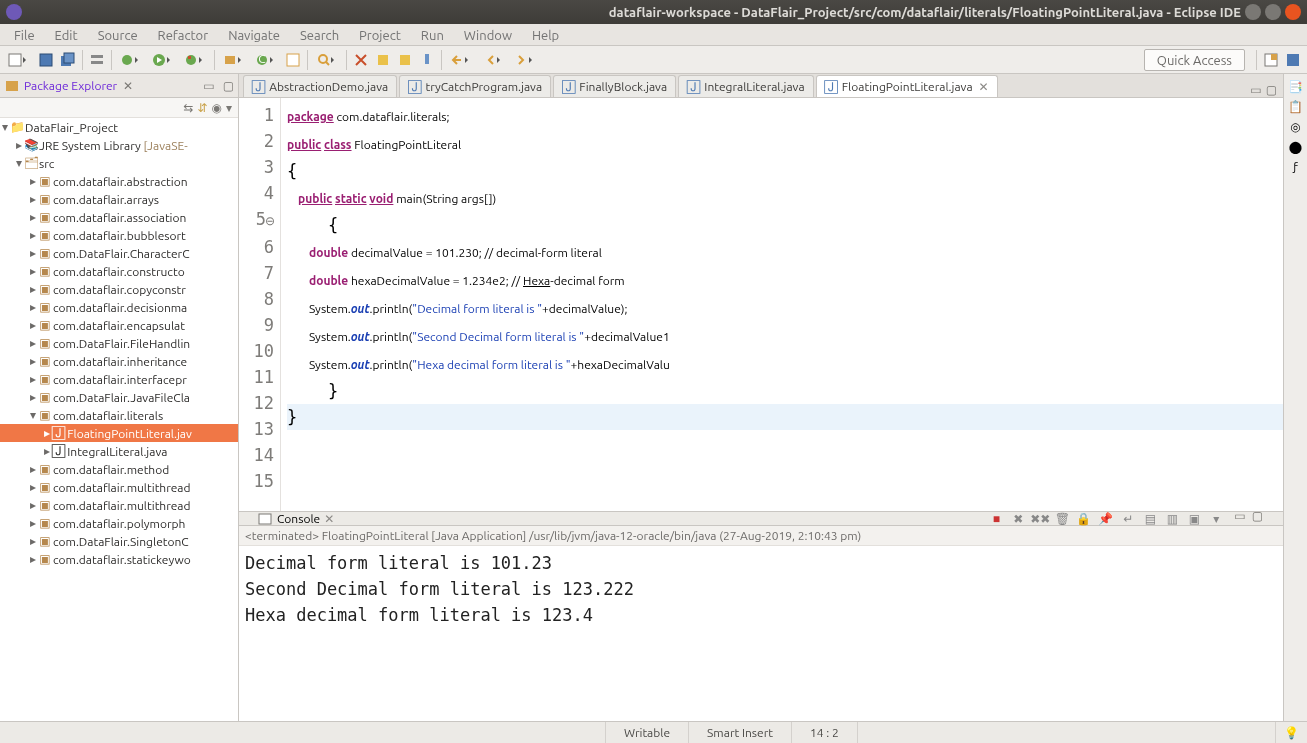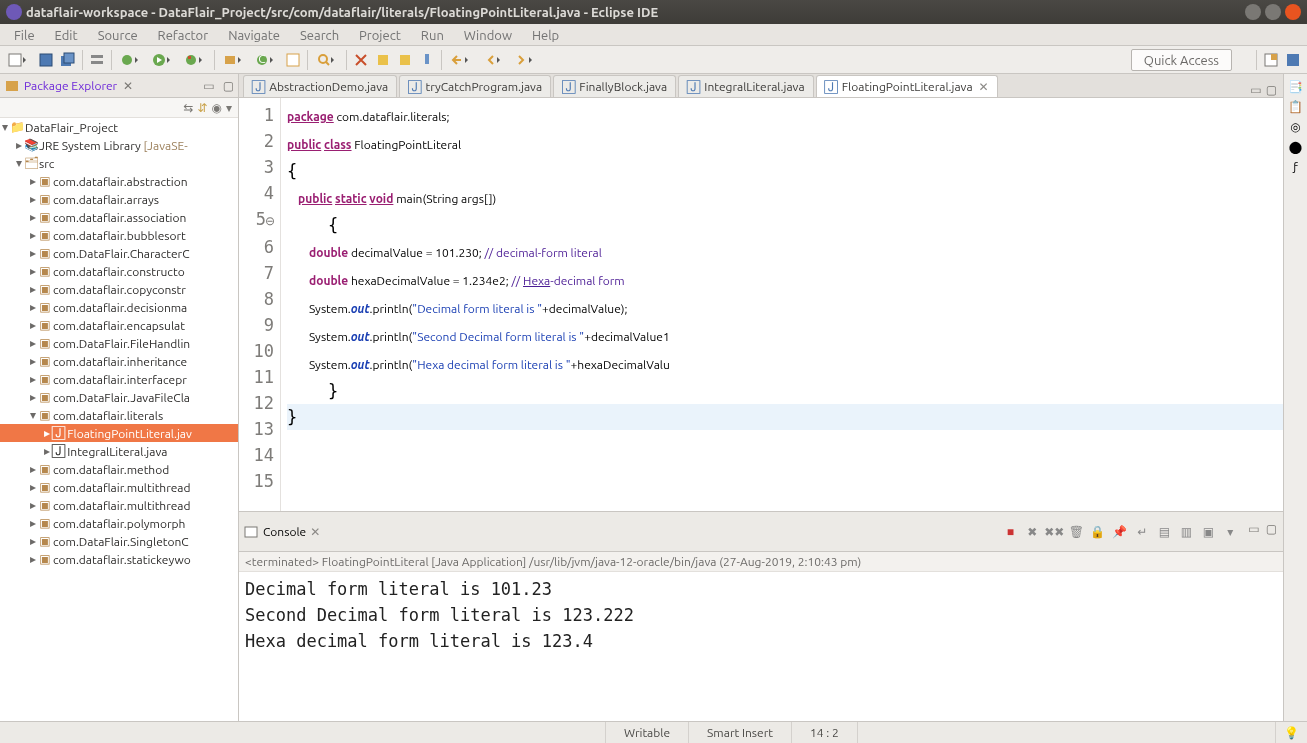--- a/index.html
+++ b/index.html
@@ -1,34 +1,34 @@
 <!DOCTYPE html>
 <html><head>
 <meta charset="utf-8">
 <style>
 * { margin:0; padding:0; box-sizing:border-box; font-family:"Ubuntu","Segoe UI",Arial,sans-serif; font-size:12px; }
 body { width:1307px; height:743px; background:#f0eeed; overflow:hidden; display:flex; flex-direction:column; }
 
 
 .titlebar { height:24px; background:linear-gradient(#4a4844,#3e3c38); color:#dcdad6; display:flex; align-items:center; padding:0 6px; }
-.titlebar .title { flex:1; text-align:left; font-weight:bold; font-size:13px; }
+.titlebar .title { flex:1; text-align:right; font-weight:bold; font-size:13px; }
 .titlebar .wbtn { width:16px; height:16px; border-radius:8px; margin-left:4px; }
 .wbtn.min{background:#7a7874;} .wbtn.max{background:#7a7874;} .wbtn.close{background:#e95420;}
 
 
 .menubar { height:22px; background:#e8e5e1; display:flex; align-items:center; padding:0 6px; gap:4px; border-bottom:1px solid #c9c6c2;}
 .menubar span { padding:2px 8px; cursor:default; font-size:13px; color:#737373;}
 
 
 .toolbar { height:28px; background:#efedea; border-bottom:1px solid #c9c6c2; display:flex; align-items:center; padding:0 4px; gap:2px;}
 .tool { width:20px; height:20px; display:flex; align-items:center; justify-content:center; border:1px solid transparent; border-radius:2px;}
 .tool.drop{width:30px;}
 .sep{width:1px;height:20px;background:#c9c6c2;margin:0 2px;}
 .spacer{flex:1;}
-.quickaccess{border:1px solid #b7b4b0;background:#fcfbfa;padding:3px 12px;border-radius:2px;color:#6c6a68;font-size:13px;margin-right:20px;}
+.quickaccess{border:1px solid #b7b4b0;background:#fcfbfa;padding:3px 12px;border-radius:2px;color:#6c6a68;font-size:13px;margin-right:7px;}
 
 
 .main { flex:1; display:flex; min-height:0;}
 .left { width:239px; border-right:1px solid #c9c6c2; display:flex; flex-direction:column; background:#f7f6f4;}
 .viewhdr { height:24px; display:flex; align-items:center; padding:0 4px; gap:4px; background:#eae7e3; border-bottom:1px solid #c9c6c2;}
 .viewhdr .vtitle{font-size:12px;color:#6d28d9;white-space:nowrap;}
 .viewhdr .vicon{width:16px;height:16px;}
 .viewhdr .close{margin-left:2px;color:#7a7874;}
 .tree { flex:1; overflow:hidden; background:#fff; font-size:12px; color:#2c2b2a;}
 .tree .row{display:flex;align-items:center;height:18px;white-space:nowrap;overflow:hidden;}
@@ -46,27 +46,27 @@
 .tab .x{margin-left:6px;color:#8a8885;}
 
 .editor { flex:1; display:flex; background:#fff; min-height:0; overflow:hidden;}
 .gutter { width:42px; background:#fff; text-align:right; padding:4px 6px 4px 0; color:#7e7c79; border-right:1px solid #e4e1de;}
 .code { flex:1; padding:4px 0 4px 6px; overflow:hidden;}
 .codeline, .gline { font-family:"DejaVu Sans Mono","Consolas",monospace; font-size:17px; line-height:26px; white-space:pre; }
 .codeline.hi{background:#eaf3fb;}
 .kw{color:#9a1f72;font-weight:bold;text-decoration:underline;}
 .typ{color:#9a1f72;font-weight:bold;}
 .str{color:#1a3fb3;}
-.cmt{color:#4c1d95;}
+.cmt{color:#000000;}
 .fld{color:#1a3fb3;font-style:italic;font-weight:bold;}
 .ul{text-decoration:underline;}
 
 
 .consolewrap{border-top:1px solid #c9c6c2; display:flex; flex-direction:column; height:210px;}
-.consolehdr{height:40px;background:#eceae6;display:flex;align-items:center;padding:0 4px;border-bottom:1px solid #c9c6c2;}
+.consolehdr{height:14px;background:#eceae6;display:flex;align-items:center;padding:0 18px;border-bottom:1px solid #c9c6c2;}
 .consolehdr .ctitle{font-size:12px;}
 .consolehdr .ctoolbar{flex:1;display:flex;justify-content:flex-end;gap:2px;}
 .cinfo{padding:3px 6px;background:#f3f1ee;color:#6c6a68;font-size:12px;border-bottom:1px solid #e3e0dc;}
 .cout{flex:1;background:#fff;padding:4px 6px;font-family:"DejaVu Sans Mono","Consolas",monospace;font-size:17px;line-height:26px;white-space:pre;color:#222;}
 
 
 .right{width:24px;border-left:1px solid #c9c6c2;background:#efedea;display:flex;flex-direction:column;align-items:center;gap:6px;padding-top:6px;}
 
 
 .status{height:22px;background:#eceae6;border-top:1px solid #c9c6c2;display:flex;font-size:12px;color:#4a4946;}

